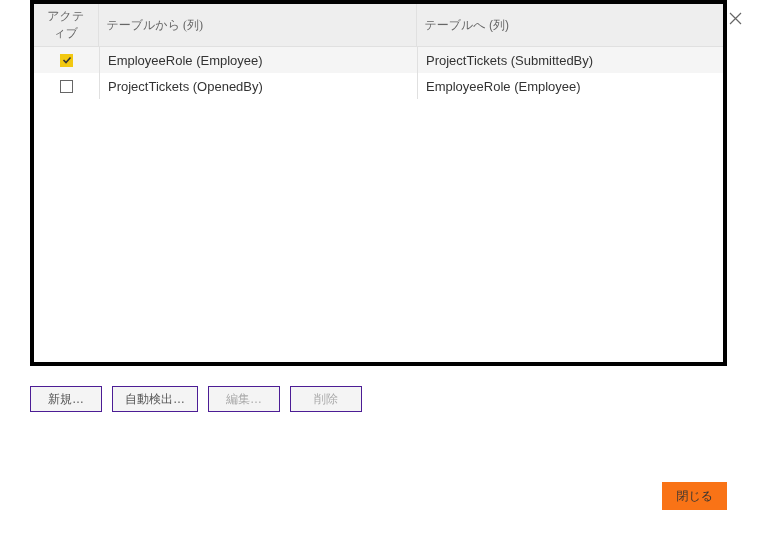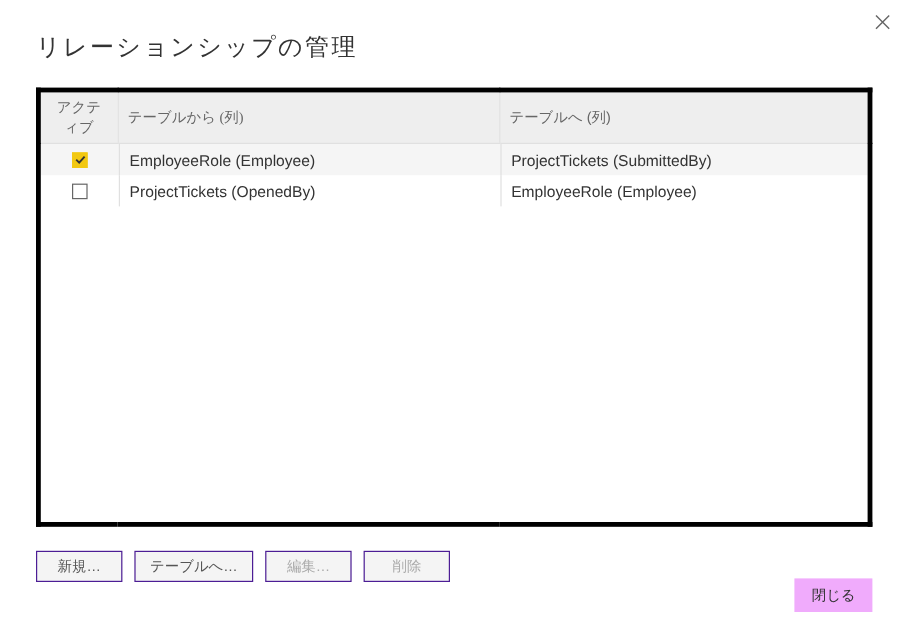--- a/index.html
+++ b/index.html
@@ -115,39 +115,38 @@
     }
     .footer {
       position: absolute;
       bottom: 24px;
       right: 30px;
     }
     .btn-primary {
       min-width: 64px;
       height: 28px;
       padding: 0 14px;
-      background: #f0abfc;
+      background: #f97316;
       border: none;
       color: #333;
       font-size: 12px;
       cursor: pointer;
     }
   </style>
 </head>
 <body>
 
 <div class="dialog">
 
   <div class="close-btn">
     <svg width="13" height="13" viewBox="0 0 13 13">
         <path d="M1 1 L12 12 M12 1 L1 12" stroke="#666" stroke-width="1.2" fill="none"></path>
       </svg>
   </div>
 
-  <div class="dialog-title">リレーションシップの管理</div>
 
   <div class="content">
     <table class="rel-table">
       <thead>
         <tr>
           <th class="col-active">アクティブ</th>
           <th class="col-from">テーブルから (列)</th>
           <th class="col-to">テーブルへ (列)</th>
         </tr>
       </thead>
@@ -175,21 +174,21 @@
                 </div>
               </div>
           </td>
         </tr>
       </tbody>
     </table>
   </div>
 
   <div class="action-buttons">
     <button class="btn">新規…</button>
-    <button class="btn">テーブルへ…</button>
+    <button class="btn">自動検出…</button>
     <button class="btn disabled">編集…</button>
     <button class="btn disabled">削除</button>
   </div>
 
   <div class="footer">
     <button class="btn-primary">閉じる</button>
   </div>
 
 </div>
 

